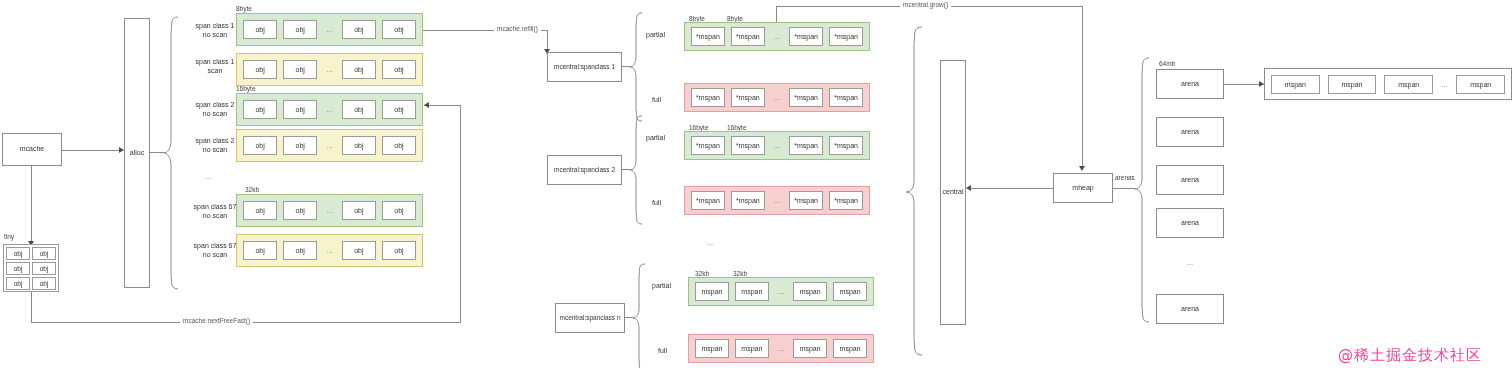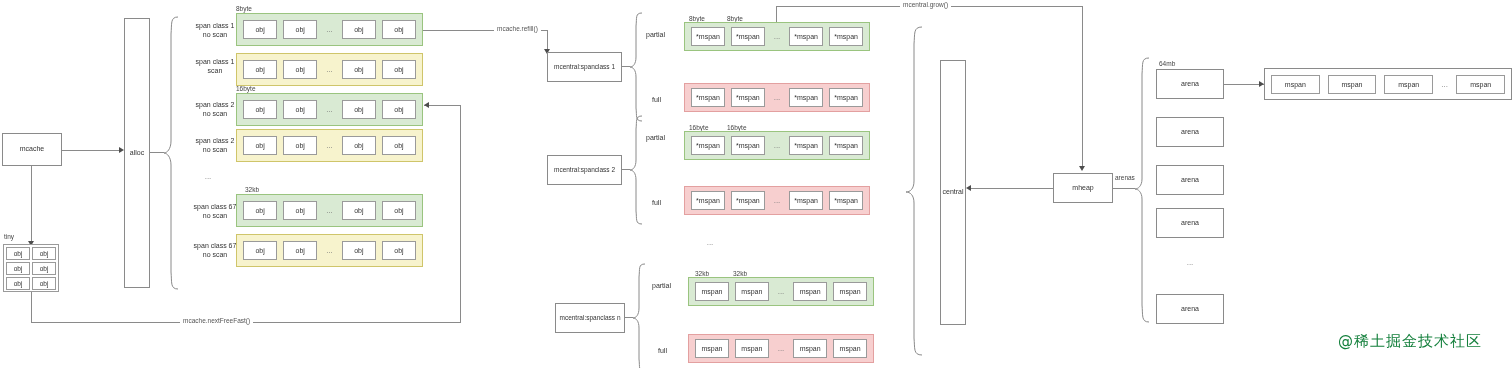--- a/index.html
+++ b/index.html
@@ -50,22 +50,23 @@
   }
   .arrow-d{
     width:0;height:0;border-left:3px solid transparent;border-right:3px solid transparent;
     border-top:5px solid #4d4d4d;
   }
   .edge-label{
     font-size:6.5px;color:#555;background:#ffffff;padding:0 3px;white-space:nowrap;
   }
   .brace svg{display:block;}
   .wm{
-    font-size:15px;color:#15803d;letter-spacing:1px;
+    font-size:15px;color:#ec4899;letter-spacing:1px;
     font-family:"DejaVu Sans",sans-serif;
+    margin-top:14px;
   }
   .tinyGrid{
     border:1px solid #9a9a9a;background:#ffffff;
     display:flex;flex-direction:column;justify-content:space-between;
     padding:2px;gap:2px;
   }
   .tinyRow{display:flex;gap:2px;}
   .tinyCell{
     border:1px solid #9a9a9a;background:#fff;font-size:6.5px;
     display:flex;align-items:center;justify-content:center;

